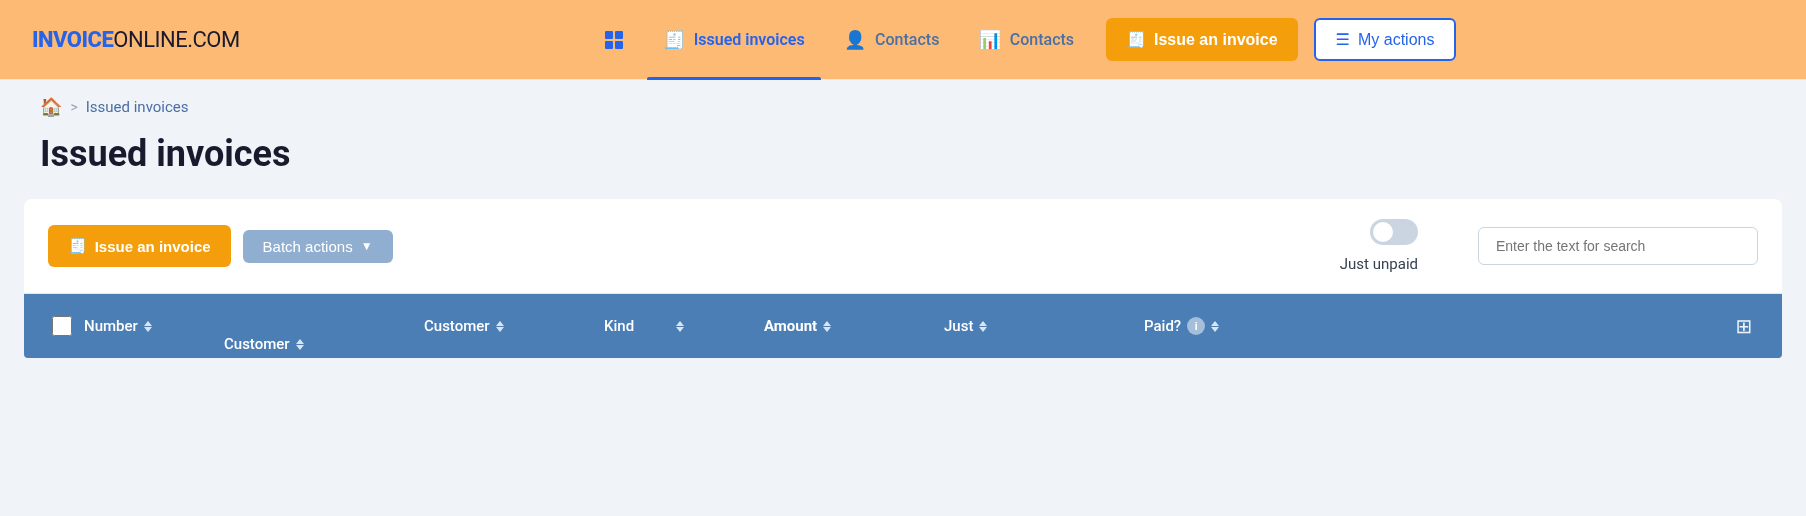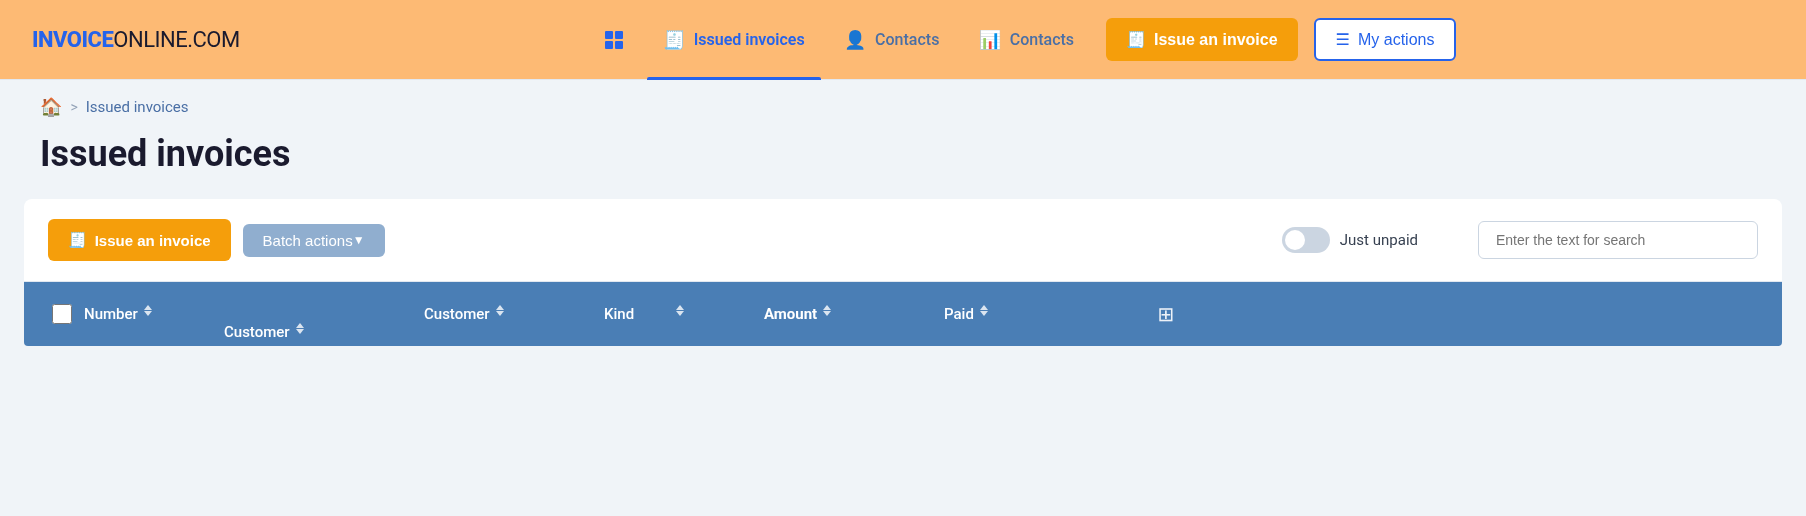--- a/index.html
+++ b/index.html
@@ -145,27 +145,28 @@
       background: #90aecf;
       color: #fff;
       border: none;
       border-radius: 6px;
       padding: 8px 20px;
       font-size: 15px;
       font-weight: 500;
       cursor: pointer;
       display: flex;
       align-items: center;
-      gap: 0;
+      gap: 8px;
     }
     .spacer { flex: 1; }
     .toggle-container {
       display: flex;
-      align-items: center;
+      align-items: flex-end;
       gap: 10px;
+      flex-direction: column;
     }
     .toggle-switch {
       width: 48px;
       height: 26px;
       background: #cbd5e1;
       border-radius: 13px;
       position: relative;
       cursor: pointer;
     }
     .toggle-switch::after {
@@ -211,21 +212,21 @@
       justify-content: center;
     }
     .th-checkbox input[type="checkbox"] {
       width: 20px;
       height: 20px;
       cursor: pointer;
       accent-color: #fff;
     }
     .th-col {
       display: flex;
-      align-items: flex-start;
+      align-items: center;
       gap: 6px;
       color: #fff;
       font-size: 15px;
       font-weight: 500;
       cursor: pointer;
       user-select: none;
     }
     .th-number { width: 140px; }
     .th-customer { width: 200px; margin-top: 36px; }
     .th-maturity { width: 180px; }
@@ -407,24 +408,32 @@
 
   <div class="th-col th-amount">
     <span>Amount</span>
     <div class="sort-icon">
       <span class="sort-up"></span>
       <span class="sort-down"></span>
     </div>
   </div>
 
   <div class="th-col th-state">
-    <span>Paid</span>
-    <div class="sort-icon">
-      <span class="sort-up"></span>
-      <span class="sort-down"></span>
-    </div>
-  </div>
-
+    <span>Just</span>
+    <div class="sort-icon">
+      <span class="sort-up"></span>
+      <span class="sort-down"></span>
+    </div>
+  </div>
+
+  <div class="th-col th-paid">
+    <span>Paid?</span>
+    <span class="info-icon">i</span>
+    <div class="sort-icon">
+      <span class="sort-up"></span>
+      <span class="sort-down"></span>
+    </div>
+  </div>
 
   <div class="th-actions">
     <span class="columns-icon">⊞</span>
   </div>
 </div>
 
 </body></html>

